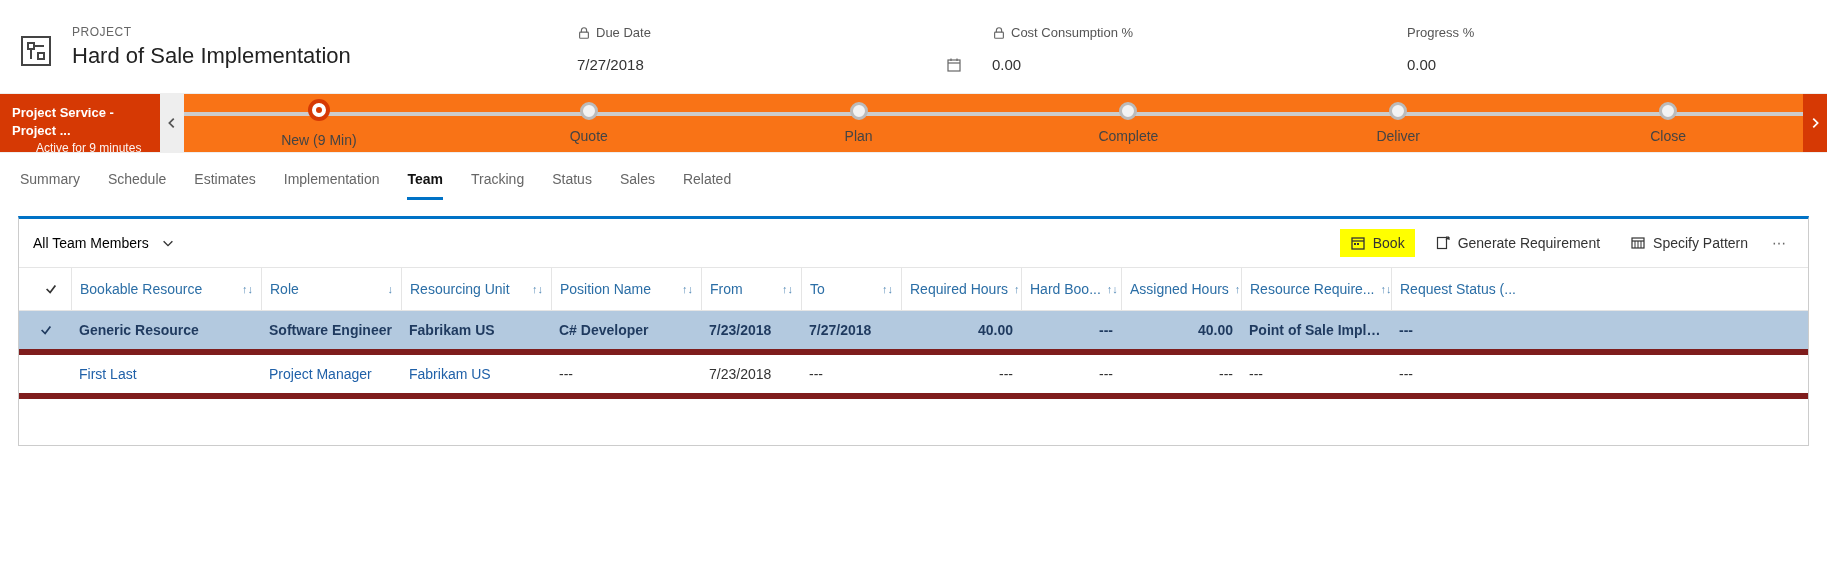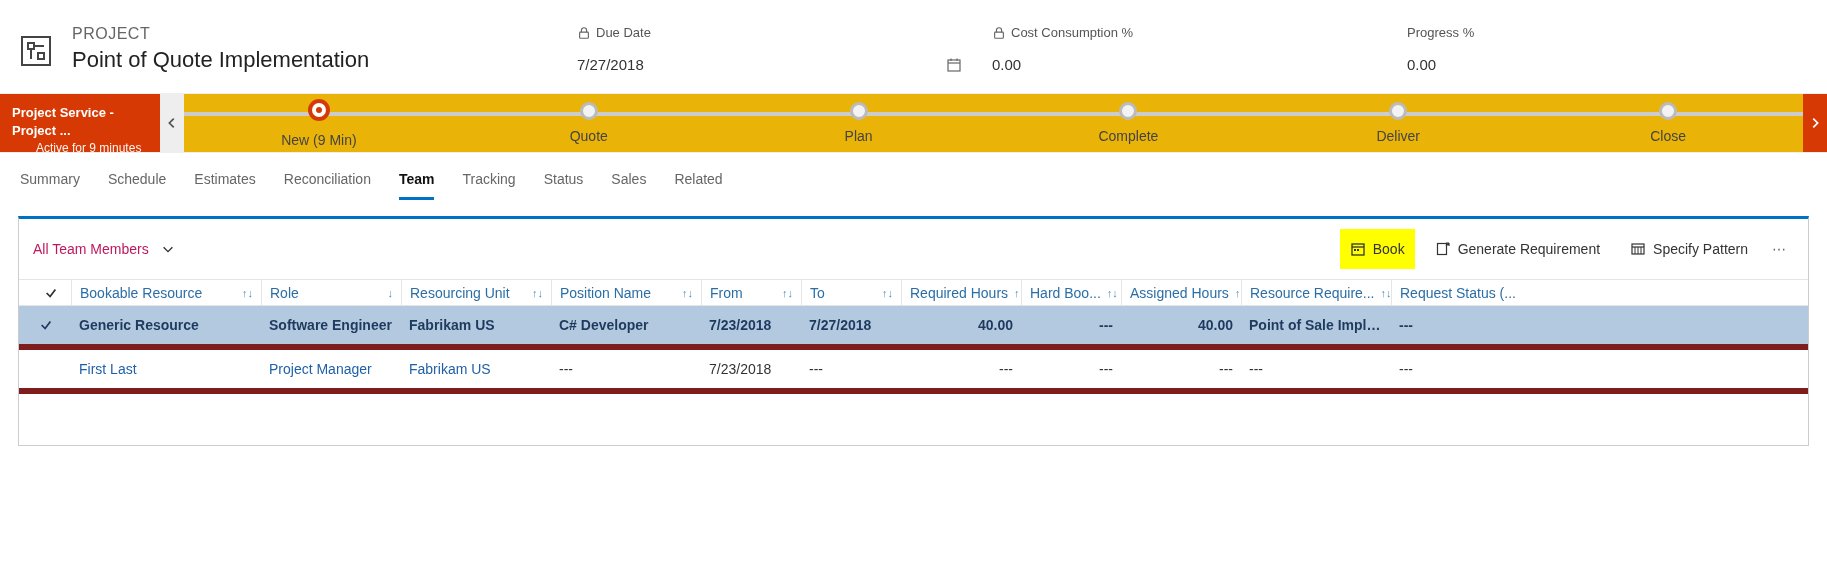--- a/index.html
+++ b/index.html
@@ -15,21 +15,21 @@
     display: flex;
     padding: 25px 20px 10px 20px;
   }
   .header-icon {
     width: 32px; height: 32px;
     margin-right: 20px;
     margin-top: 10px;
   }
   .header-title-block { width: 490px; }
   .header-entity {
-    font-size: 16px;
+    font-size: 12px;
     color: #666;
     letter-spacing: 0.5px;
   }
   .header-title {
     font-size: 22px;
     font-weight: 300;
     color: #222;
     margin-top: 4px;
   }
   .header-fields {
@@ -60,21 +60,21 @@
   }
 
   .process-bar {
     position: relative;
     margin-top: 10px;
     height: 60px;
     display: flex;
     align-items: stretch;
     border-top: 1px solid #eee;
     border-bottom: 1px solid #eee;
-    background: #eab308;
+    background: #f97316;
   }
   .process-flag {
     width: 160px;
     background: #d63904;
     color: #fff;
     padding: 10px 12px;
     font-size: 13px;
     line-height: 1.4;
   }
   .process-flag .sub {
@@ -169,28 +169,28 @@
   }
   .grid-toolbar {
     display: flex;
     align-items: center;
     padding: 10px 14px;
   }
   .view-picker {
     display: flex;
     align-items: center;
     gap: 12px;
-    color: #be185d;
+    color: #000000;
   }
   .spacer { flex: 1; }
   .tb-btn {
     display: inline-flex;
     align-items: center;
     gap: 7px;
-    padding: 12px 10px;
+    padding: 6px 10px;
     margin-left: 10px;
     font-size: 14px;
     color: #333;
     cursor: pointer;
   }
   .tb-btn.highlight {
     background: #ffff00;
   }
   .tb-more {
     padding: 4px 6px;
@@ -199,21 +199,21 @@
     margin-left: 8px;
     letter-spacing: 2px;
   }
 
   .grid-head, .grid-row {
     display: flex;
     align-items: center;
     padding: 0 12px;
   }
   .grid-head {
-    height: 27px;
+    height: 44px;
     border-top: 1px solid #e5e5e5;
     border-bottom: 1px solid #e5e5e5;
   }
   .gh-cell {
     display: flex;
     align-items: center;
     gap: 6px;
     color: #2b6ea6;
     font-size: 14px;
     padding: 0 8px;
@@ -271,21 +271,21 @@
   <div class="header-icon">
     <svg viewBox="0 0 32 32">
         <rect x="2" y="2" width="28" height="28" fill="none" stroke="#444" stroke-width="2"></rect>
         <rect x="8" y="8" width="6" height="6" fill="none" stroke="#444" stroke-width="2"></rect>
         <rect x="18" y="18" width="6" height="6" fill="none" stroke="#444" stroke-width="2"></rect>
         <path d="M14 11 H24 M11 14 V24" stroke="#444" stroke-width="2" fill="none"></path>
       </svg>
   </div>
   <div class="header-title-block">
     <div class="header-entity">PROJECT</div>
-    <div class="header-title">Point of Quote Implementation</div>
+    <div class="header-title">Hard of Sale Implementation</div>
   </div>
   <div class="header-fields">
     <div class="hf">
       <div class="hf-label">
         <span>
             <svg class="ico" viewBox="0 0 16 16">
               <rect x="3" y="7" width="10" height="7" rx="1" fill="none" stroke="#666" stroke-width="1.3"></rect>
               <path d="M5 7 V5 a3 3 0 0 1 6 0 V7" fill="none" stroke="#666" stroke-width="1.3"></path>
             </svg>
           </span>
@@ -369,21 +369,21 @@
     <svg class="ico" viewBox="0 0 16 16">
         <path d="M6 3 L11 8 L6 13" fill="none" stroke="#fff" stroke-width="2"></path>
       </svg>
   </div>
 </div>
 
 <div class="tabs">
   <div class="tab">Summary</div>
   <div class="tab">Schedule</div>
   <div class="tab">Estimates</div>
-  <div class="tab">Reconciliation</div>
+  <div class="tab">Implementation</div>
   <div class="tab active">Team</div>
   <div class="tab">Tracking</div>
   <div class="tab">Status</div>
   <div class="tab">Sales</div>
   <div class="tab">Related</div>
 </div>
 
 <div class="grid-wrap">
   <div class="grid-toolbar">
     <div class="view-picker">

